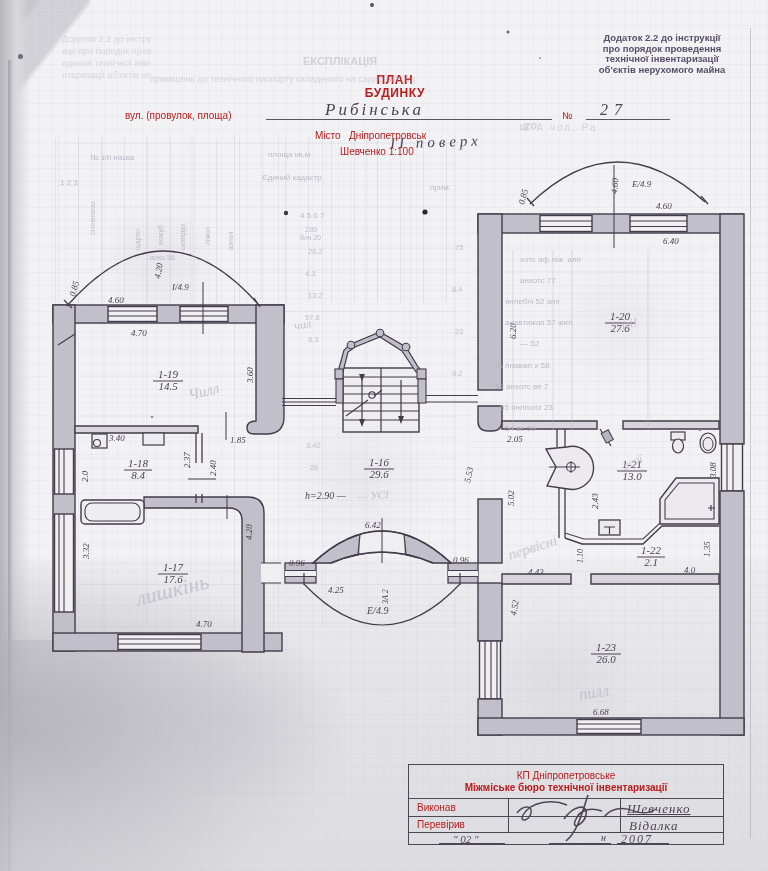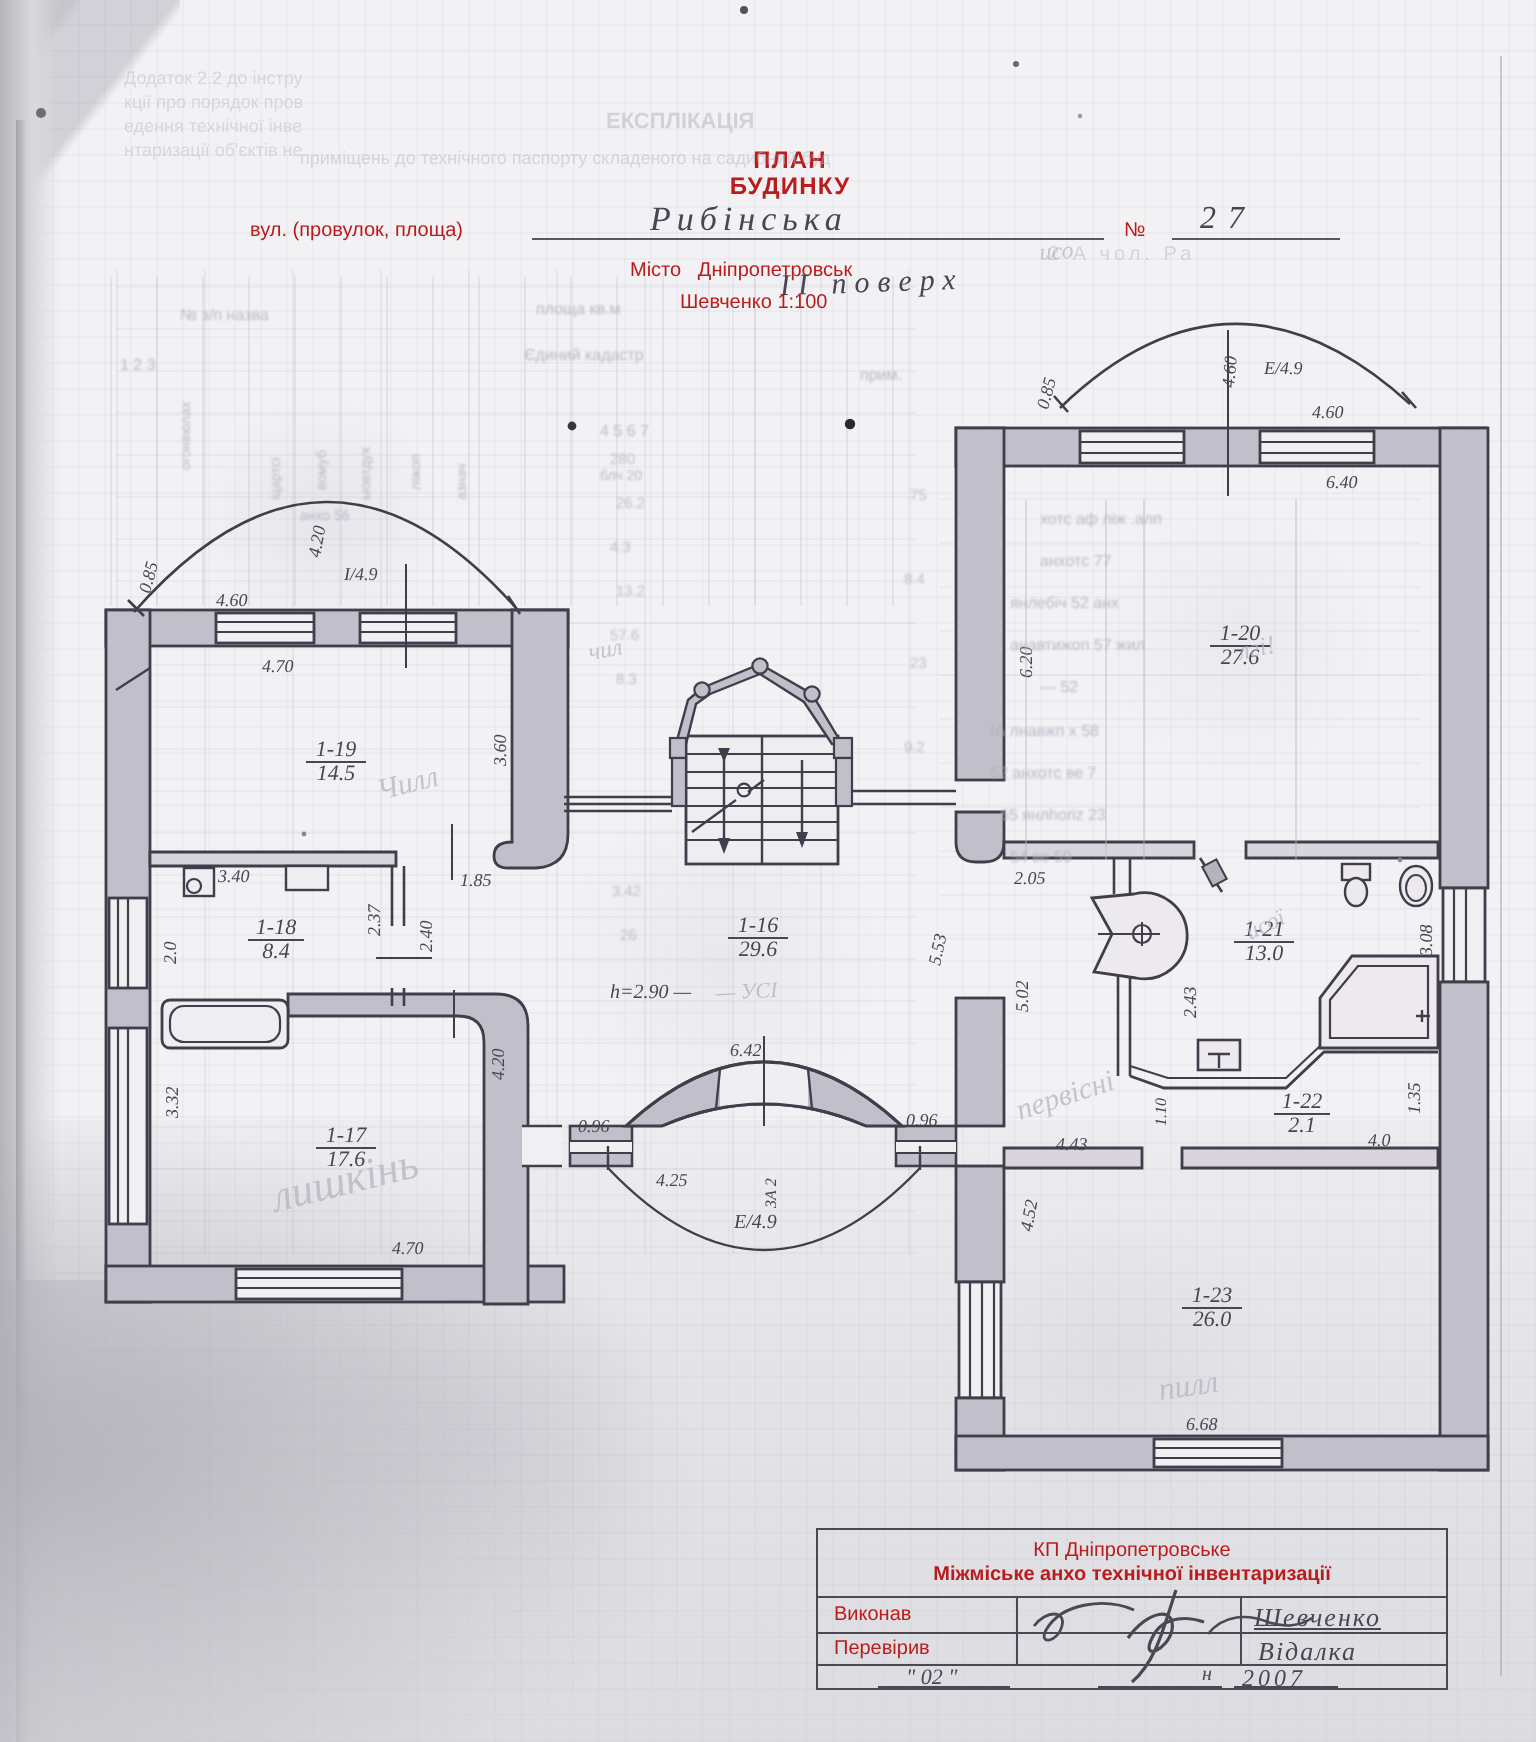--- a/index.html
+++ b/index.html
@@ -33,20 +33,21 @@
      repeating-linear-gradient(90deg, rgba(130,130,158,0.3) 0 1px, transparent 1px 23px);"></div>
   <div class="abs" style="left:0;top:0;width:768px;height:871px;background:
      radial-gradient(circle 90px at 160px 260px, rgba(178,176,188,.18), rgba(178,176,188,0) 70%),
      radial-gradient(circle 120px at 360px 480px, rgba(178,176,188,.14), rgba(178,176,188,0) 70%),
      radial-gradient(circle 100px at 620px 320px, rgba(178,176,188,.12), rgba(178,176,188,0) 70%),
      radial-gradient(circle 130px at 240px 720px, rgba(170,168,180,.16), rgba(170,168,180,0) 70%),
      radial-gradient(circle 110px at 560px 680px, rgba(178,176,188,.13), rgba(178,176,188,0) 70%);"></div>
   <div class="abs" style="left:470px;top:240px;width:240px;height:230px;opacity:.4;background:
      repeating-linear-gradient(0deg, rgba(140,140,165,0.18) 0 1px, transparent 1px 22px);"></div>
 
+  <div class="abs typ" style="left:584px;top:33px;width:156px;font-size:9.5px;line-height:10.5px;text-align:center;font-weight:bold;color:#56506a;">Додаток 2.2 до інструкції<br>про порядок проведення<br>технічної інвентаризації<br>об'єктів нерухомого майна</div>
   <div class="abs typ" style="left:340px;top:74px;width:110px;font-size:12px;line-height:12.5px;text-align:center;font-weight:bold;letter-spacing:0.6px;">ПЛАН<br>БУДИНКУ</div>
   <div class="abs typ" style="left:125px;top:110px;font-size:10px;">вул. (провулок, площа)</div>
   <div class="abs" style="left:266px;top:119px;width:286px;border-top:1.4px solid #5a5562;"></div>
   <div class="abs hand" style="left:325px;top:100px;font-size:17px;letter-spacing:3px;">Рибінська</div>
   <div class="abs typ" style="left:562px;top:110px;font-size:10px;">№</div>
   <div class="abs" style="left:586px;top:119px;width:84px;border-top:1.4px solid #5a5562;"></div>
   <div class="abs hand" style="left:600px;top:101px;font-size:16px;letter-spacing:6px;">27</div>
   <div class="abs typ" style="left:315px;top:130px;font-size:10px;">Місто&nbsp;&nbsp;&nbsp;Дніпропетровськ</div>
   <div class="abs hand" style="left:390px;top:134px;font-size:15px;letter-spacing:4px;transform:rotate(-2deg);">ІІ поверх</div>
   <div class="abs typ" style="left:340px;top:146px;font-size:10px;">Шевченко 1:100</div>
@@ -360,21 +361,21 @@
       <text transform="translate(625,470) rotate(-25)" font-size="12">исої</text>
       <text transform="translate(510,560) rotate(-18)">первісні
       </text>
       <text transform="translate(580,700) rotate(-8)" font-size="16">пилл</text>
       <text transform="translate(520,130) rotate(-4)" font-size="12">исо</text>
     </g>
   </svg>
 
   <div class="abs" style="left:408px;top:764px;width:314px;height:79px;border:1.6px solid #4c4754;">
     <div class="abs typ" style="left:0;top:5px;width:100%;text-align:center;font-size:10px;font-weight:normal;">КП Дніпропетровське</div>
-    <div class="abs typ" style="left:0;top:17px;width:100%;text-align:center;font-size:10px;font-weight:bold;">Міжміське анхо технічної інвентаризації</div>
+    <div class="abs typ" style="left:0;top:17px;width:100%;text-align:center;font-size:10px;font-weight:bold;">Міжміське бюро технічної інвентаризації</div>
     <div class="abs" style="left:0;top:33px;width:100%;border-top:1.4px solid #4c4754;"></div>
     <div class="abs" style="left:0;top:51px;width:100%;border-top:1.4px solid #4c4754;"></div>
     <div class="abs" style="left:0;top:67px;width:100%;border-top:1.4px solid #4c4754;"></div>
     <div class="abs" style="left:99px;top:33px;height:34px;border-left:1.4px solid #4c4754;"></div>
     <div class="abs" style="left:211px;top:33px;height:34px;border-left:1.4px solid #4c4754;"></div>
     <div class="abs typ" style="left:8px;top:37px;font-size:10px;">Виконав</div>
     <div class="abs typ" style="left:8px;top:54px;font-size:10px;">Перевірив</div>
     <div class="abs hand" style="left:218px;top:36px;font-size:13px;letter-spacing:1px;text-decoration:underline;">Шевченко</div>
     <div class="abs hand" style="left:220px;top:53px;font-size:13px;letter-spacing:1px;">Відалка</div>
     <div class="abs hand" style="left:44px;top:68px;font-size:11px;">" 02 "</div>

